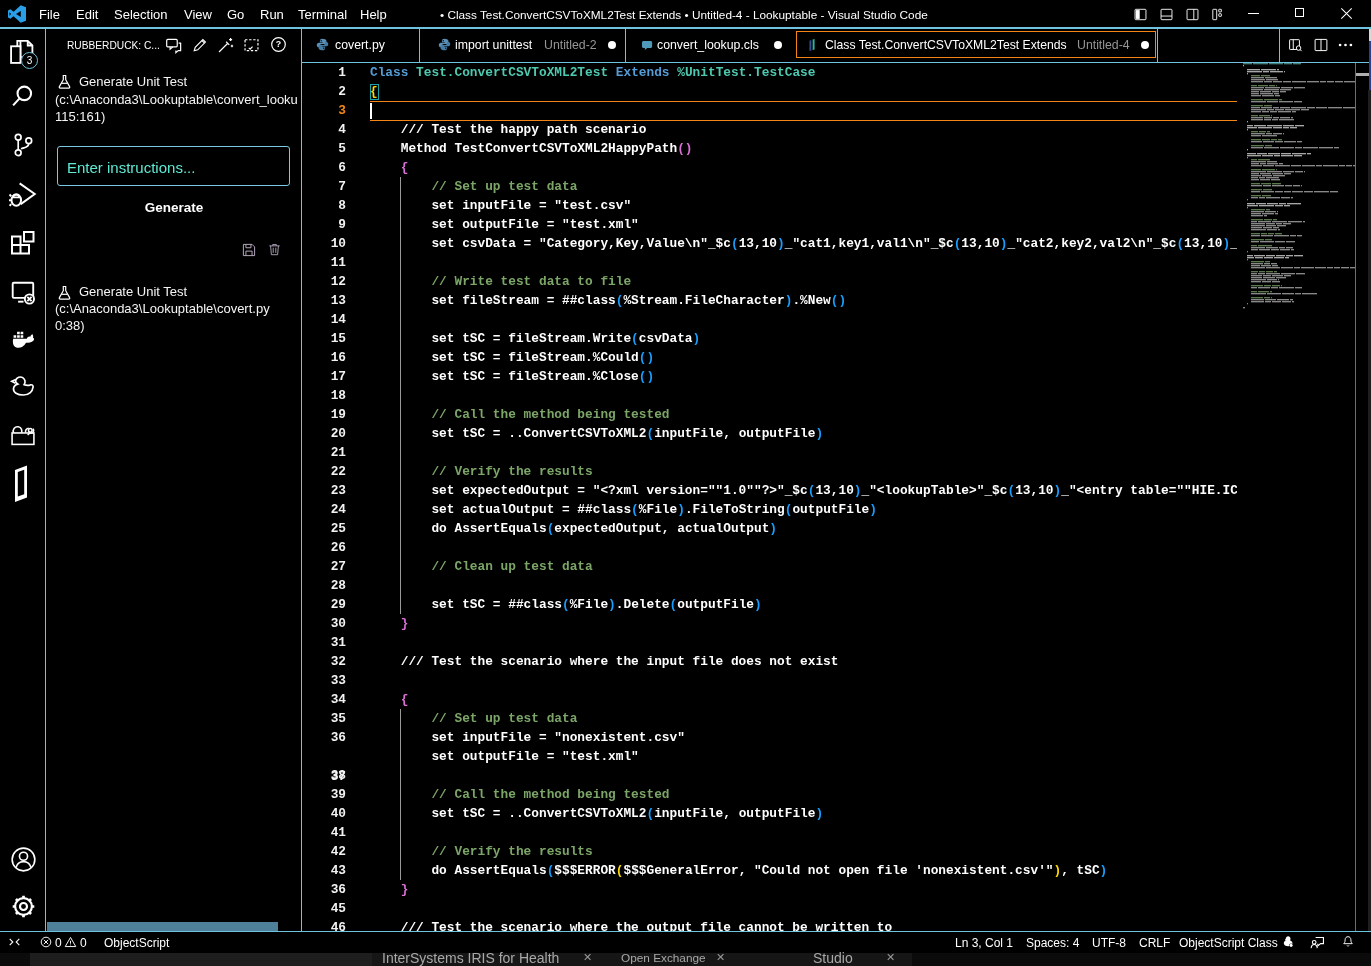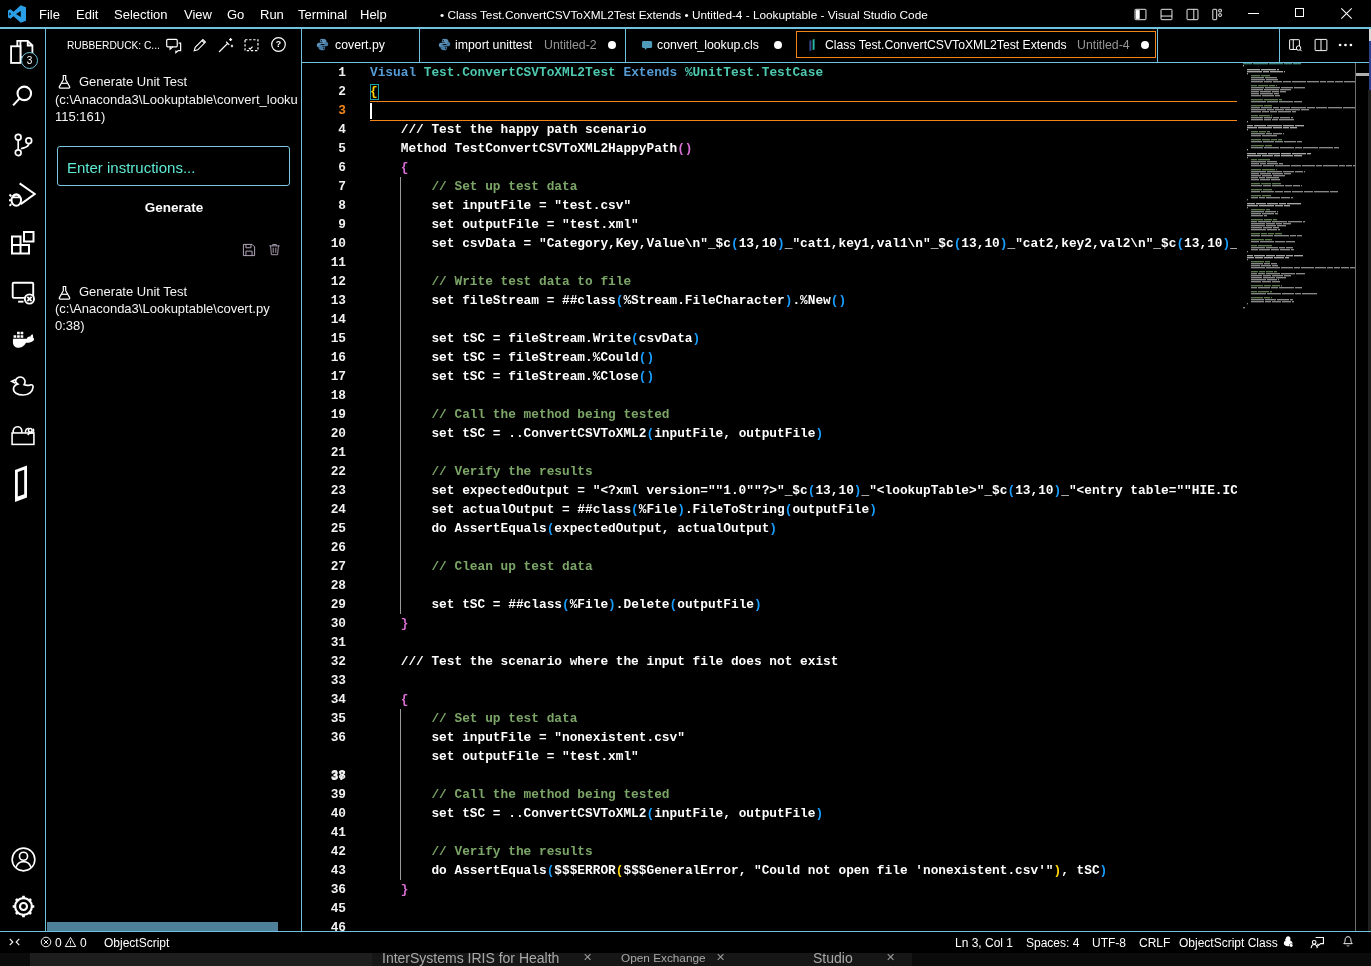--- a/index.html
+++ b/index.html
@@ -257,21 +257,21 @@
 <div class="sep" style="left:302px;top:61.5px;width:1069px;height:1.5px"></div>
 <div class="abs" style="left:302px;top:63px;width:935px;height:868px;overflow:hidden">
 <div class="abs" style="left:98px;top:114px;width:1px;height:437px;background:rgba(255,255,255,0.6)"></div>
 <div class="abs" style="left:98px;top:646px;width:1px;height:171px;background:rgba(255,255,255,0.6)"></div>
 <div class="abs" style="left:68px;top:38px;width:867px;height:20px;border-top:1.2px solid #f38518;border-bottom:1.2px solid #f38518"></div>
 <div class="abs" style="left:68px;top:40px;width:1.5px;height:16px;background:#fff"></div>
 <div class="abs" style="left:67.5px;top:21px;width:9px;height:16px;border:1px solid #18a2ac"></div>
 </div>
 <div class="abs" style="left:0;top:0;width:1237px;height:931px;overflow:hidden;pointer-events:none">
 <div class="ln" style="top:63px">1</div>
-<div class="cl" style="top:63px"><span style="color:#569cd6">Visual</span><span style="color:#ffffff"> </span><span style="color:#4ec9b0">Test.ConvertCSVToXML2Test</span><span style="color:#ffffff"> </span><span style="color:#569cd6">Extends</span><span style="color:#ffffff"> </span><span style="color:#4ec9b0">%UnitTest.TestCase</span></div>
+<div class="cl" style="top:63px"><span style="color:#569cd6">Class</span><span style="color:#ffffff"> </span><span style="color:#4ec9b0">Test.ConvertCSVToXML2Test</span><span style="color:#ffffff"> </span><span style="color:#569cd6">Extends</span><span style="color:#ffffff"> </span><span style="color:#4ec9b0">%UnitTest.TestCase</span></div>
 <div class="ln" style="top:82px">2</div>
 <div class="cl" style="top:82px"><span style="color:#ffd700">{</span></div>
 <div class="ln ln-act" style="top:101px">3</div>
 <div class="ln" style="top:120px">4</div>
 <div class="cl" style="top:120px"><span style="color:#ffffff">    /// Test the happy path scenario</span></div>
 <div class="ln" style="top:139px">5</div>
 <div class="cl" style="top:139px"><span style="color:#ffffff">    Method TestConvertCSVToXML2HappyPath</span><span style="color:#da70d6">()</span></div>
 <div class="ln" style="top:158px">6</div>
 <div class="cl" style="top:158px"><span style="color:#da70d6">    {</span></div>
 <div class="ln" style="top:177px">7</div>
@@ -335,20 +335,21 @@
 <div class="cl" style="top:804px"><span style="color:#ffffff">        set tSC = ..ConvertCSVToXML2</span><span style="color:#179fff">(</span><span style="color:#ffffff">inputFile, outputFile</span><span style="color:#179fff">)</span></div>
 <div class="ln" style="top:823px">41</div>
 <div class="ln" style="top:842px">42</div>
 <div class="cl" style="top:842px"><span style="color:#7ca668">        // Verify the results</span></div>
 <div class="ln" style="top:861px">43</div>
 <div class="cl" style="top:861px"><span style="color:#ffffff">        do AssertEquals</span><span style="color:#179fff">(</span><span style="color:#ffffff">$$$ERROR</span><span style="color:#ffd700">(</span><span style="color:#ffffff">$$$GeneralError, "Could not open file 'nonexistent.csv'"</span><span style="color:#ffd700">)</span><span style="color:#ffffff">, tSC</span><span style="color:#179fff">)</span></div>
 <div class="ln" style="top:880px">36</div>
 <div class="cl" style="top:880px"><span style="color:#da70d6">    }</span></div>
 <div class="ln" style="top:899px">45</div>
 <div class="ln" style="top:918px">46</div>
+<div class="cl" style="top:918px"><span style="color:#ffffff">    /// Test the scenario where the output file cannot be written to</span></div>
 </div>
 <svg style="position:absolute;left:1243px;top:63px" width="113" height="260" viewBox="0 0 113 260" opacity="0.72">
     <rect x="0" y="0.0" width="9" height="1.35" fill="#58b0a8"></rect>
     <rect x="10" y="0.0" width="15" height="1.35" fill="#58b0a8"></rect>
     <rect x="26" y="0.0" width="14" height="1.35" fill="#58b0a8"></rect>
     <rect x="41" y="0.0" width="8" height="1.35" fill="#58b0a8"></rect>
     <rect x="50" y="0.0" width="8" height="1.35" fill="#58b0a8"></rect>
     <rect x="0" y="2.0" width="1" height="1.35" fill="#e8e8e8"></rect>
     <rect x="4" y="6.0" width="13" height="1.35" fill="#e8e8e8"></rect>
     <rect x="18" y="6.0" width="15" height="1.35" fill="#e8e8e8"></rect>

